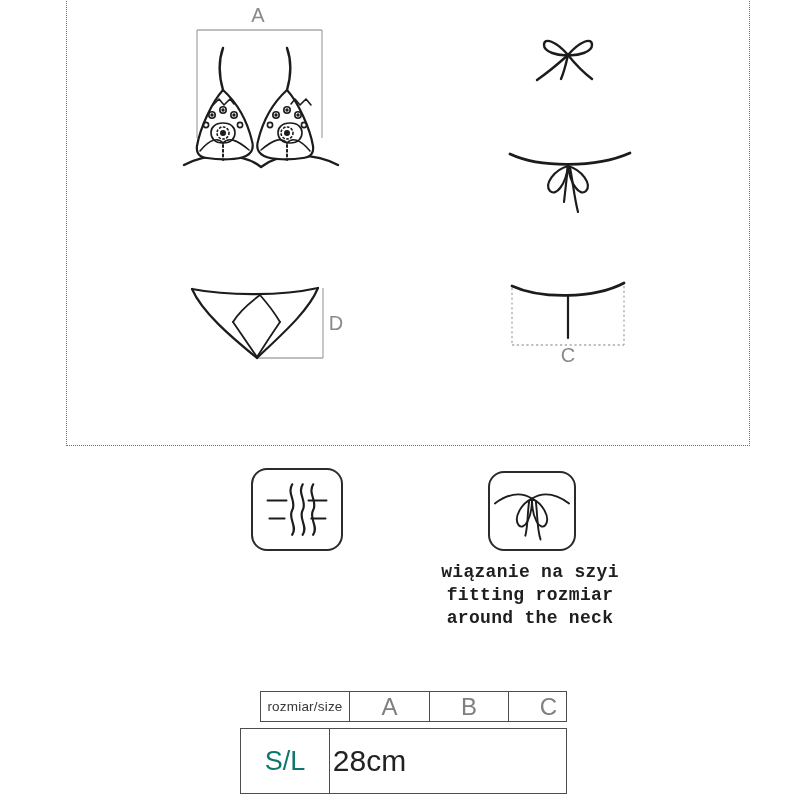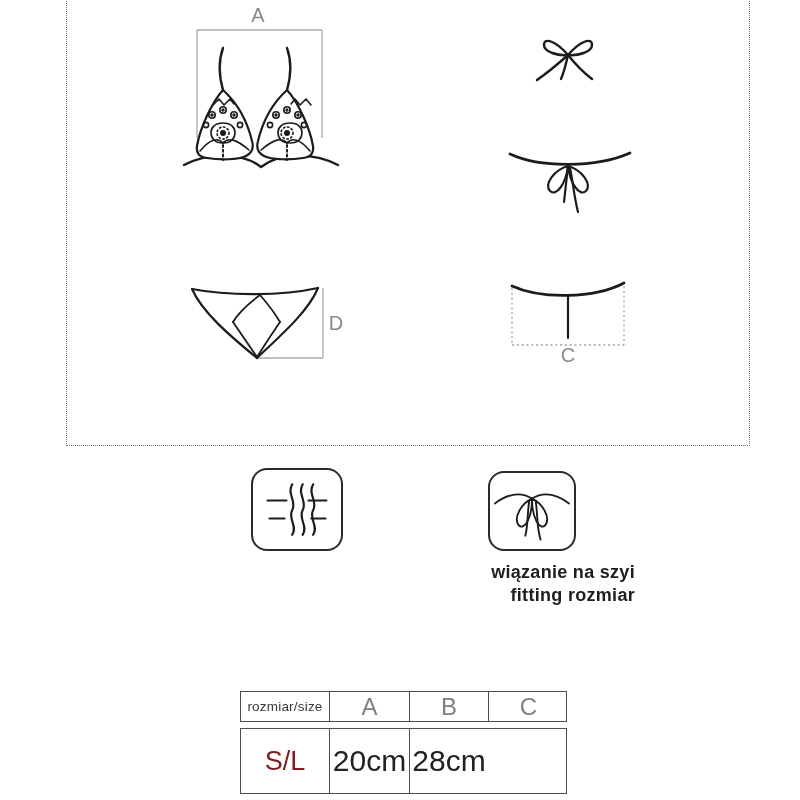--- a/index.html
+++ b/index.html
@@ -17,40 +17,40 @@
   .dim-label{fill:#8a8a8a;font-size:20px;}
   .stroke-main{stroke:#1c1c1c;fill:none;stroke-linecap:round;stroke-linejoin:round;}
   .stroke-dim{stroke:#a9a9a9;fill:none;}
   
   .icon-box{
     position:absolute;border:2.5px solid #2b2b2b;border-radius:16px;background:#fff;
     box-sizing:border-box;
   }
   .icon-box svg{display:block;width:100%;height:100%;}
   .caption{
-    position:absolute;text-align:right;font-size:18px;font-weight:700;
-    letter-spacing:.3px;line-height:23px;color:#1e1e1e;
+    position:absolute;text-align:center;font-size:18px;font-weight:700;
+    letter-spacing:.3px;line-height:23px;color:#1e1e1e;font-family:Liberation Mono, monospace;
   }
   .caption span{display:block;}
   
   .size-table{position:absolute;left:240px;top:691px;width:327px;}
   .t-row{
     display:grid;grid-template-columns:88px 80px 79px 80px;
     border:1.5px solid #4d4d4d;box-sizing:border-box;background:#fff;
   }
-  .t-head{height:31px;}
+  .t-head{height:31px;margin-left:20px;}
   .t-body{height:66px;margin-top:6px;}
   .cell{
     display:flex;align-items:center;justify-content:center;
     box-sizing:border-box;overflow:hidden;
   }
   .cell + .cell{border-left:1.5px solid #4d4d4d;}
   .th-size{font-size:13.5px;color:#383838;letter-spacing:.2px;}
   .th-letter{font-size:24px;font-weight:400;color:#7f7f7f;}
-  .td-size{font-size:27px;color:#7f1d1d;}
+  .td-size{font-size:27px;color:#0f766e;}
   .td-val-sm{font-size:26px;color:#3f3f3f;}
   .td-val-lg{font-size:30px;color:#222222;}
 </style>
 </head>
 <body>
 
 <div class="sheet">
 
   <div class="dotted-frame"></div>
 
@@ -178,29 +178,29 @@
         <path d="M44,27 C55,32 64,47 58,55 C52,61 44,47 44,28"></path>
         <path d="M41,30 C39,42 40,54 37,66"></path>
         <path d="M48,30 C50,44 49,58 53,70"></path>
       </g>
     </svg>
   </div>
 
   <div class="caption" style="left:425px;top:561px;width:210px;">
     <span>wiązanie na szyi</span>
     <span>fitting rozmiar</span>
+    <span>around the neck</span>
   </div>
 
   <div class="size-table">
     <div class="t-row t-head">
       <div class="cell th-size">rozmiar/size</div>
       <div class="cell th-letter">A</div>
       <div class="cell th-letter">B</div>
       <div class="cell th-letter">C</div>
     </div>
     <div class="t-row t-body">
       <div class="cell td-size">S/L</div>
-      <div class="cell td-val-lg">20cm</div>
       <div class="cell td-val-lg">28cm</div>
     </div>
   </div>
 
 </div>
 
 </body></html>

